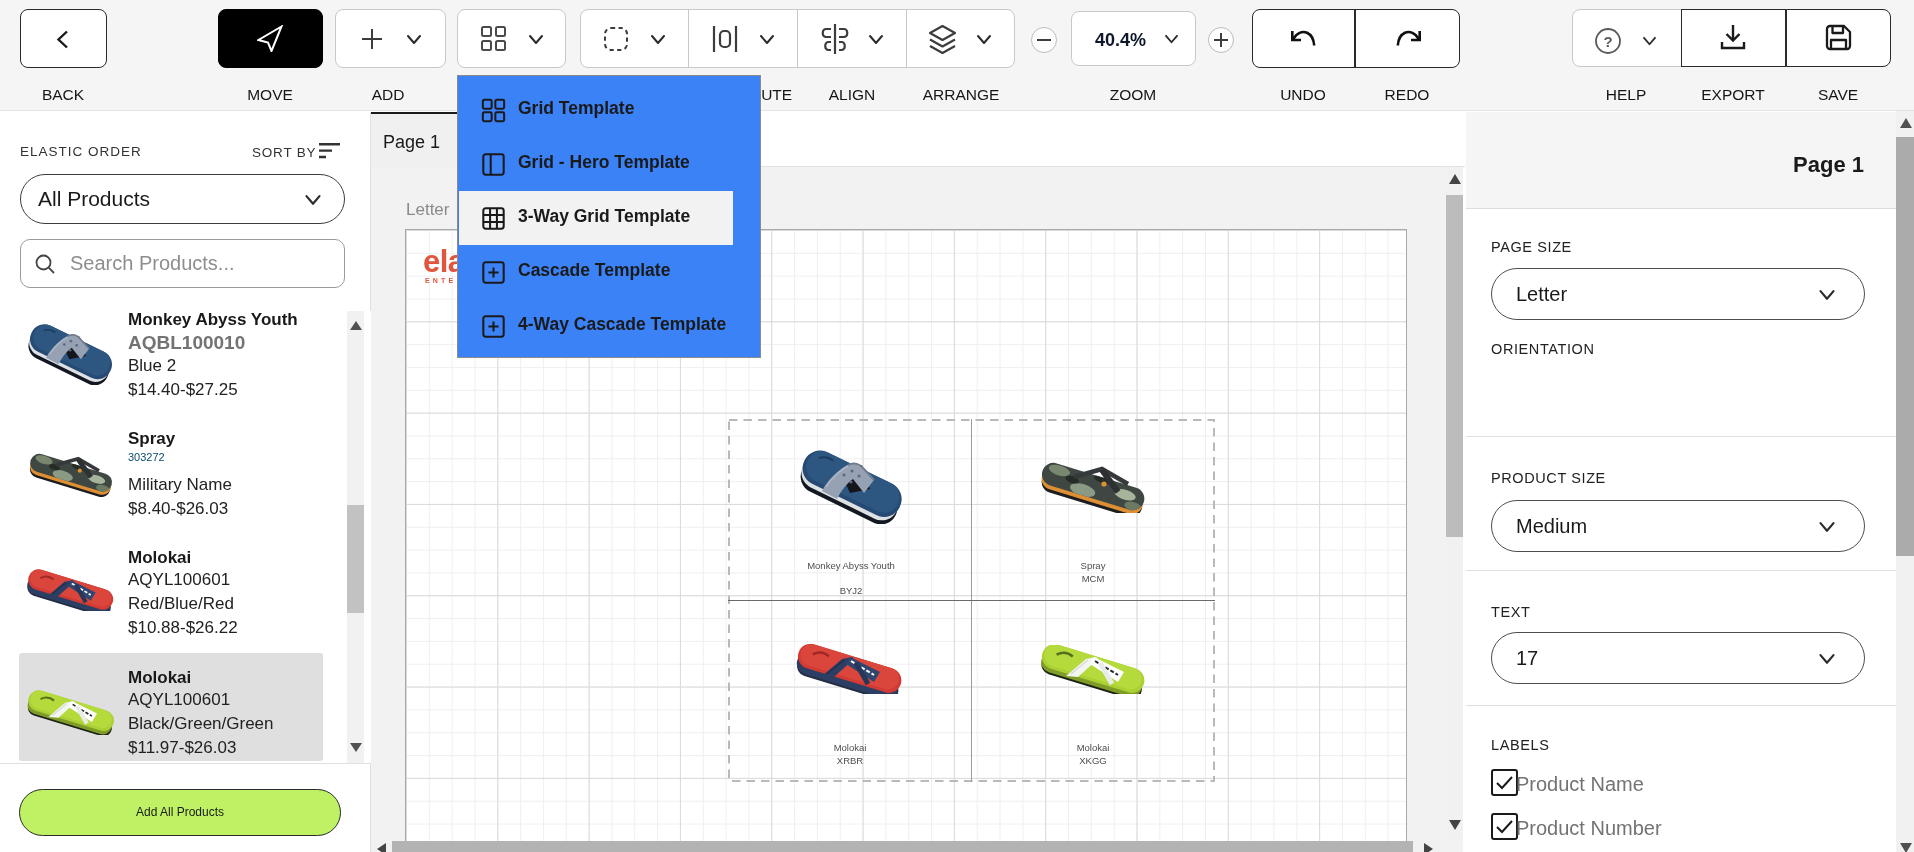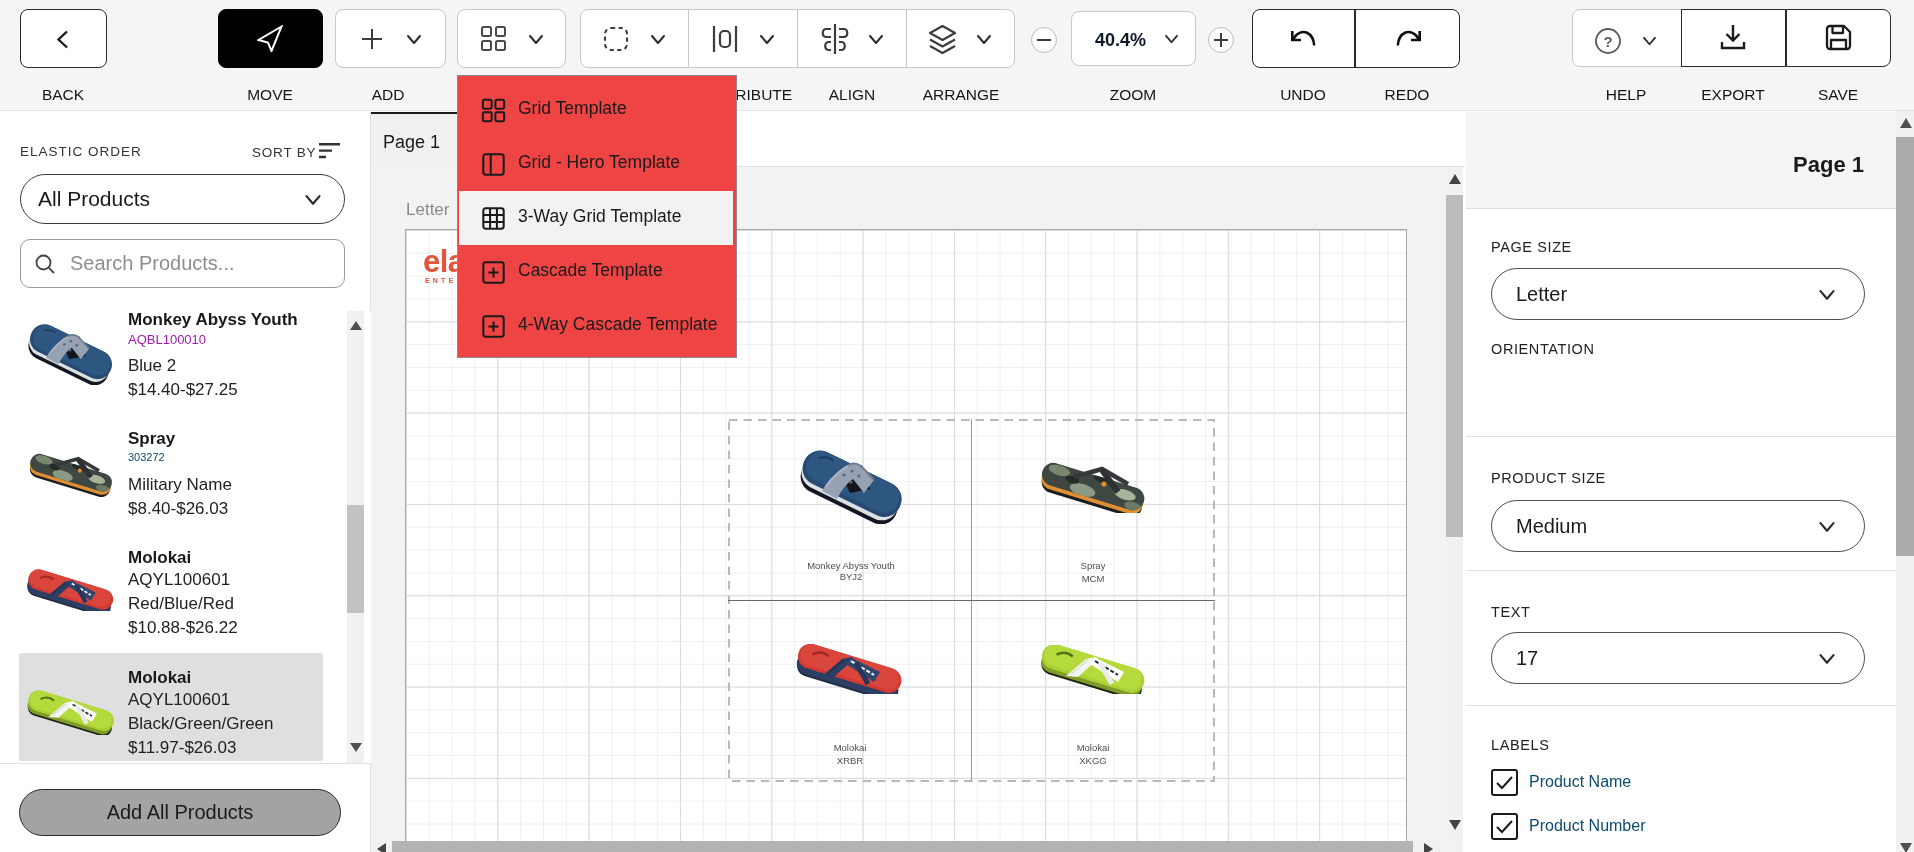--- a/index.html
+++ b/index.html
@@ -41,24 +41,24 @@
   #rsb { position:absolute; left:1466px; top:112px; width:448px; height:740px; background:#fff; }
   #rhead { position:absolute; left:0; top:0; width:448px; height:97px; background:#f5f5f6;
     border-bottom:1px solid #dcdcdc; }
   .slabel { position:absolute; font-size:14.5px; letter-spacing:0.6px; color:#222; }
   .pill { position:absolute; left:25px; width:374px; height:52px; border:1px solid #4e4e4e;
     border-radius:26px; background:#fff; font-size:20px; color:#1a1a1a; line-height:50px;
     padding-left:24px; }
   .divider { position:absolute; left:0; width:430px; height:1px; background:#e0e0e0; }
   .cbox { position:absolute; left:25px; width:27px; height:27px; border:2px solid #1a1a1a;
     border-radius:3px; background:#fff; }
-  .cblabel { position:absolute; left:63px; font-size:16px; color:#0c4a6e; }
-  
-  #menu { position:absolute; left:457px; top:75px; width:280px; height:283px; background:#ef4444;
-    border:1px solid #8a8a8a; z-index:50; }
+  .cblabel { position:absolute; left:50px; font-size:20px; color:#737373; }
+  
+  #menu { position:absolute; left:457px; top:75px; width:304px; height:283px; background:#3b82f6;
+    border:1px solid #8a8a8a; z-index:50;font-weight:bold; }
   .mrow { position:absolute; left:1px; width:274px; height:54px; }
   .mrow .mtxt { position:absolute; left:59px; top:15px; font-size:17.5px; color:#1a1a1a; white-space:nowrap; }
   .mrow svg { position:absolute; left:22px; top:15px; }
   .mi { stroke:#1a1a1a; stroke-width:2.2; fill:none; }
   
   .sbtrack { position:absolute; background:#f1f1f1; }
   .sbthumb { position:absolute; background:#bdbdbd; }
 </style>
 </head>
 <body>
@@ -294,21 +294,21 @@
     <svg class="abs" style="left:283px; top:19px;" width="18" height="13" viewBox="0 0 16 12">
         <polyline class="chev" points="2,2 8,9 14,2"></polyline>
       </svg>
   </div>
 
   <div id="plist" class="abs" style="left:0; top:199px; width:371px; height:452px; overflow:hidden; background:#fff;">
 
     <div class="abs" style="left:19px; top:342px; width:304px; height:108px; background:#dfdfdf; border-radius:3px;"></div>
 
     <div class="abs" style="left:128px; top:-1px;  font-size:17px; font-weight:bold; color:#191919;">Monkey Abyss Youth</div>
-    <div class="abs" style="left:128px; top:21px;  font-size:13px; color:#a21caf;">AQBL100010</div>
+    <div class="abs" style="left:128px; top:21px;  font-size:19px; color:#737373;font-weight:bold;">AQBL100010</div>
     <div class="abs" style="left:128px; top:45px;  font-size:17px; color:#222;">Blue 2</div>
     <div class="abs" style="left:128px; top:69px;  font-size:17px; color:#222;">$14.40-$27.25</div>
     <div class="abs" style="left:128px; top:118px; font-size:17px; font-weight:bold; color:#191919;">Spray</div>
     <div class="abs" style="left:128px; top:140px; font-size:11px; color:#0c4a6e;">303272</div>
     <div class="abs" style="left:128px; top:164px; font-size:17px; color:#222;">Military Name</div>
     <div class="abs" style="left:128px; top:188px; font-size:17px; color:#222;">$8.40-$26.03</div>
     <div class="abs" style="left:128px; top:237px; font-size:17px; font-weight:bold; color:#191919;">Molokai</div>
     <div class="abs" style="left:128px; top:259px; font-size:17px; color:#222;">AQYL100601</div>
     <div class="abs" style="left:128px; top:283px; font-size:17px; color:#222;">Red/Blue/Red</div>
     <div class="abs" style="left:128px; top:307px; font-size:17px; color:#222;">$10.88-$26.22</div>
@@ -333,21 +333,21 @@
     <div class="sbtrack" style="left:347px; top:0; width:17px; height:452px;"></div>
     <svg class="abs" style="left:350px; top:10px;" width="12" height="9" viewBox="0 0 12 9">
         <polygon points="6,0 12,9 0,9" fill="#505050"></polygon>
       </svg>
     <div class="sbthumb" style="left:347px; top:194px; width:17px; height:108px; background:#c2c2c2;"></div>
     <svg class="abs" style="left:350px; top:432px;" width="12" height="9" viewBox="0 0 12 9">
         <polygon points="6,9 12,0 0,0" fill="#505050"></polygon>
       </svg>
   </div>
   <div class="abs" style="left:0; top:651px; width:371px; height:1px; background:#e0e0e0;"></div>
-  <div class="abs" style="left:19px; top:677px; width:322px; height:47px; border:1.5px solid #2a2a2a; border-radius:24px; background:#a3a3a3; text-align:center; font-size:20px; color:#1a1a1a; line-height:44px;">Add All Products</div>
+  <div class="abs" style="left:19px; top:677px; width:322px; height:47px; border:1.5px solid #2a2a2a; border-radius:24px; background:#bef264; text-align:center; font-size:12px; color:#1a1a1a; line-height:44px;">Add All Products</div>
 </div>
 <div id="tabstrip">
     <div id="ptab">Page 1</div>
   </div>
 <div id="viewport">
   <div class="abs" style="left:35px; top:33px; font-size:17px; color:#8a8a8a;">Letter</div>
   <div id="pagecanvas"></div>
   <div id="logo">elastic</div>
   <div id="logosub">ENTERPRISE SUITE</div>
 
@@ -363,21 +363,21 @@
   <svg id="pr2" class="abs" style="left:667px; top:295px;" width="110" height="51">
       <use href="#ffcamo"></use>
     </svg>
   <svg id="pr3" class="abs" style="left:423px; top:477px;" width="112" height="50">
       <use href="#ffred"></use>
     </svg>
   <svg id="pr4" class="abs" style="left:667px; top:478px;" width="110" height="49">
       <use href="#ffgreen"></use>
     </svg>
 
-  <div class="abs" style="left:380px; top:393px; width:200px; text-align:center; font-size:9.5px; color:#4e4e4e;">Monkey Abyss Youth<br><span style="display:inline-block; margin-top:0;">BYJ2</span></div>
+  <div class="abs" style="left:380px; top:393px; width:200px; text-align:center; font-size:9.5px; color:#4e4e4e;">Monkey Abyss Youth<br><span style="display:inline-block; margin-top:14px;">BYJ2</span></div>
   <div class="abs" style="left:622px; top:393px; width:200px; text-align:center; font-size:9.5px; color:#4e4e4e;">Spray<br><span style="display:inline-block; margin-top:2px;">MCM</span></div>
   <div class="abs" style="left:379px; top:575px; width:200px; text-align:center; font-size:9.5px; color:#4e4e4e;">Molokai<br><span style="display:inline-block; margin-top:2px;">XRBR</span></div>
   <div class="abs" style="left:622px; top:575px; width:200px; text-align:center; font-size:9.5px; color:#4e4e4e;">Molokai<br><span style="display:inline-block; margin-top:2px;">XKGG</span></div>
 
   <div class="sbtrack" style="left:1075px; top:0; width:17px; height:674px;"></div>
   <svg class="abs" style="left:1078px; top:7px;" width="12" height="10" viewBox="0 0 12 10">
       <polygon points="6,0 12,10 0,10" fill="#444"></polygon>
     </svg>
   <div class="sbthumb" style="left:1075px; top:28px; width:17px; height:342px; background:#bcbcbc;"></div>
   <svg class="abs" style="left:1078px; top:653px;" width="12" height="10" viewBox="0 0 12 10">

